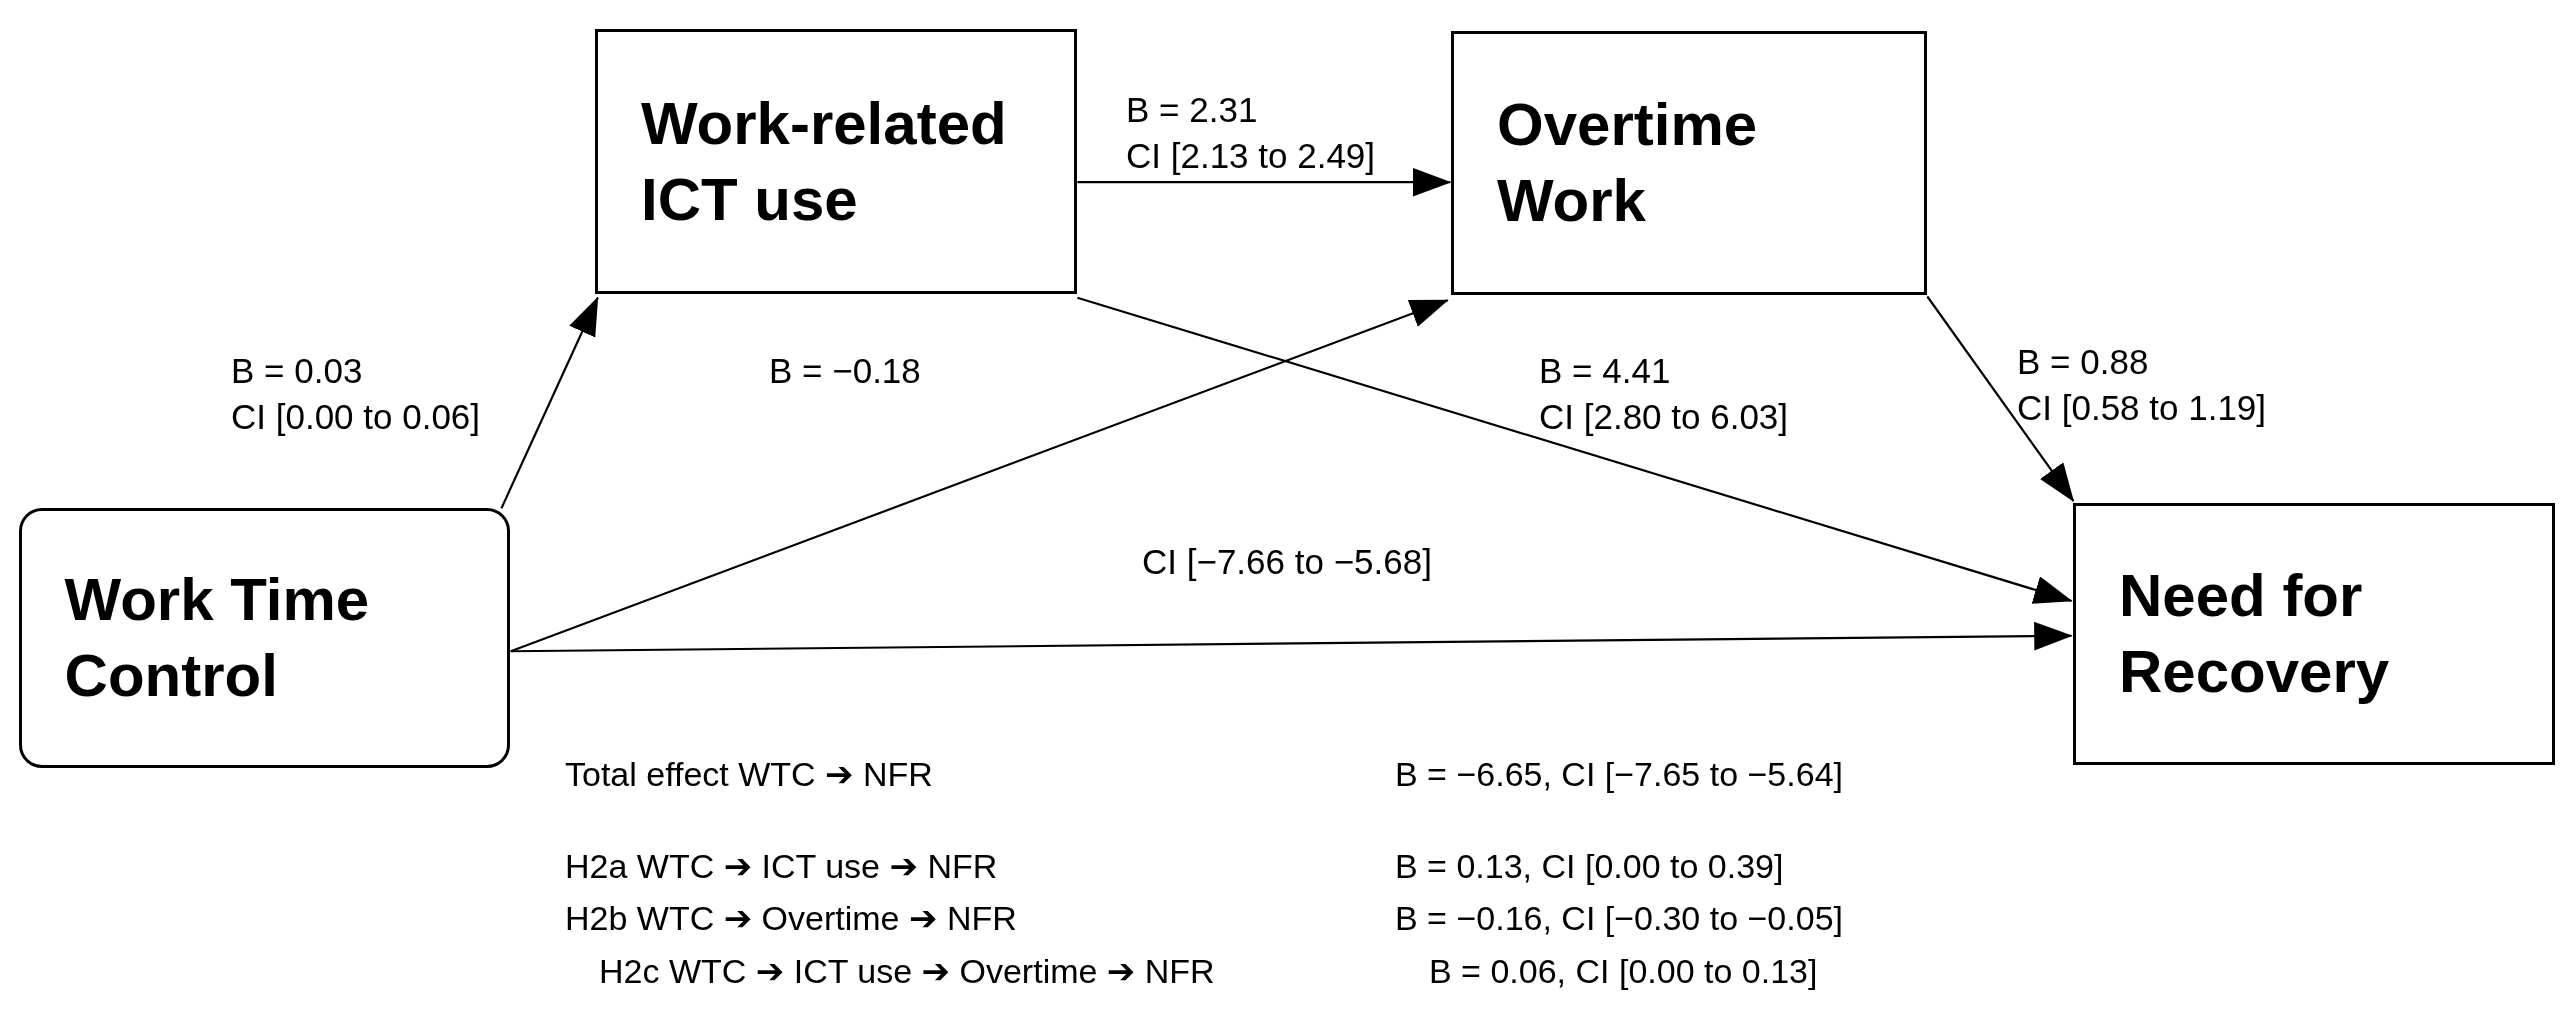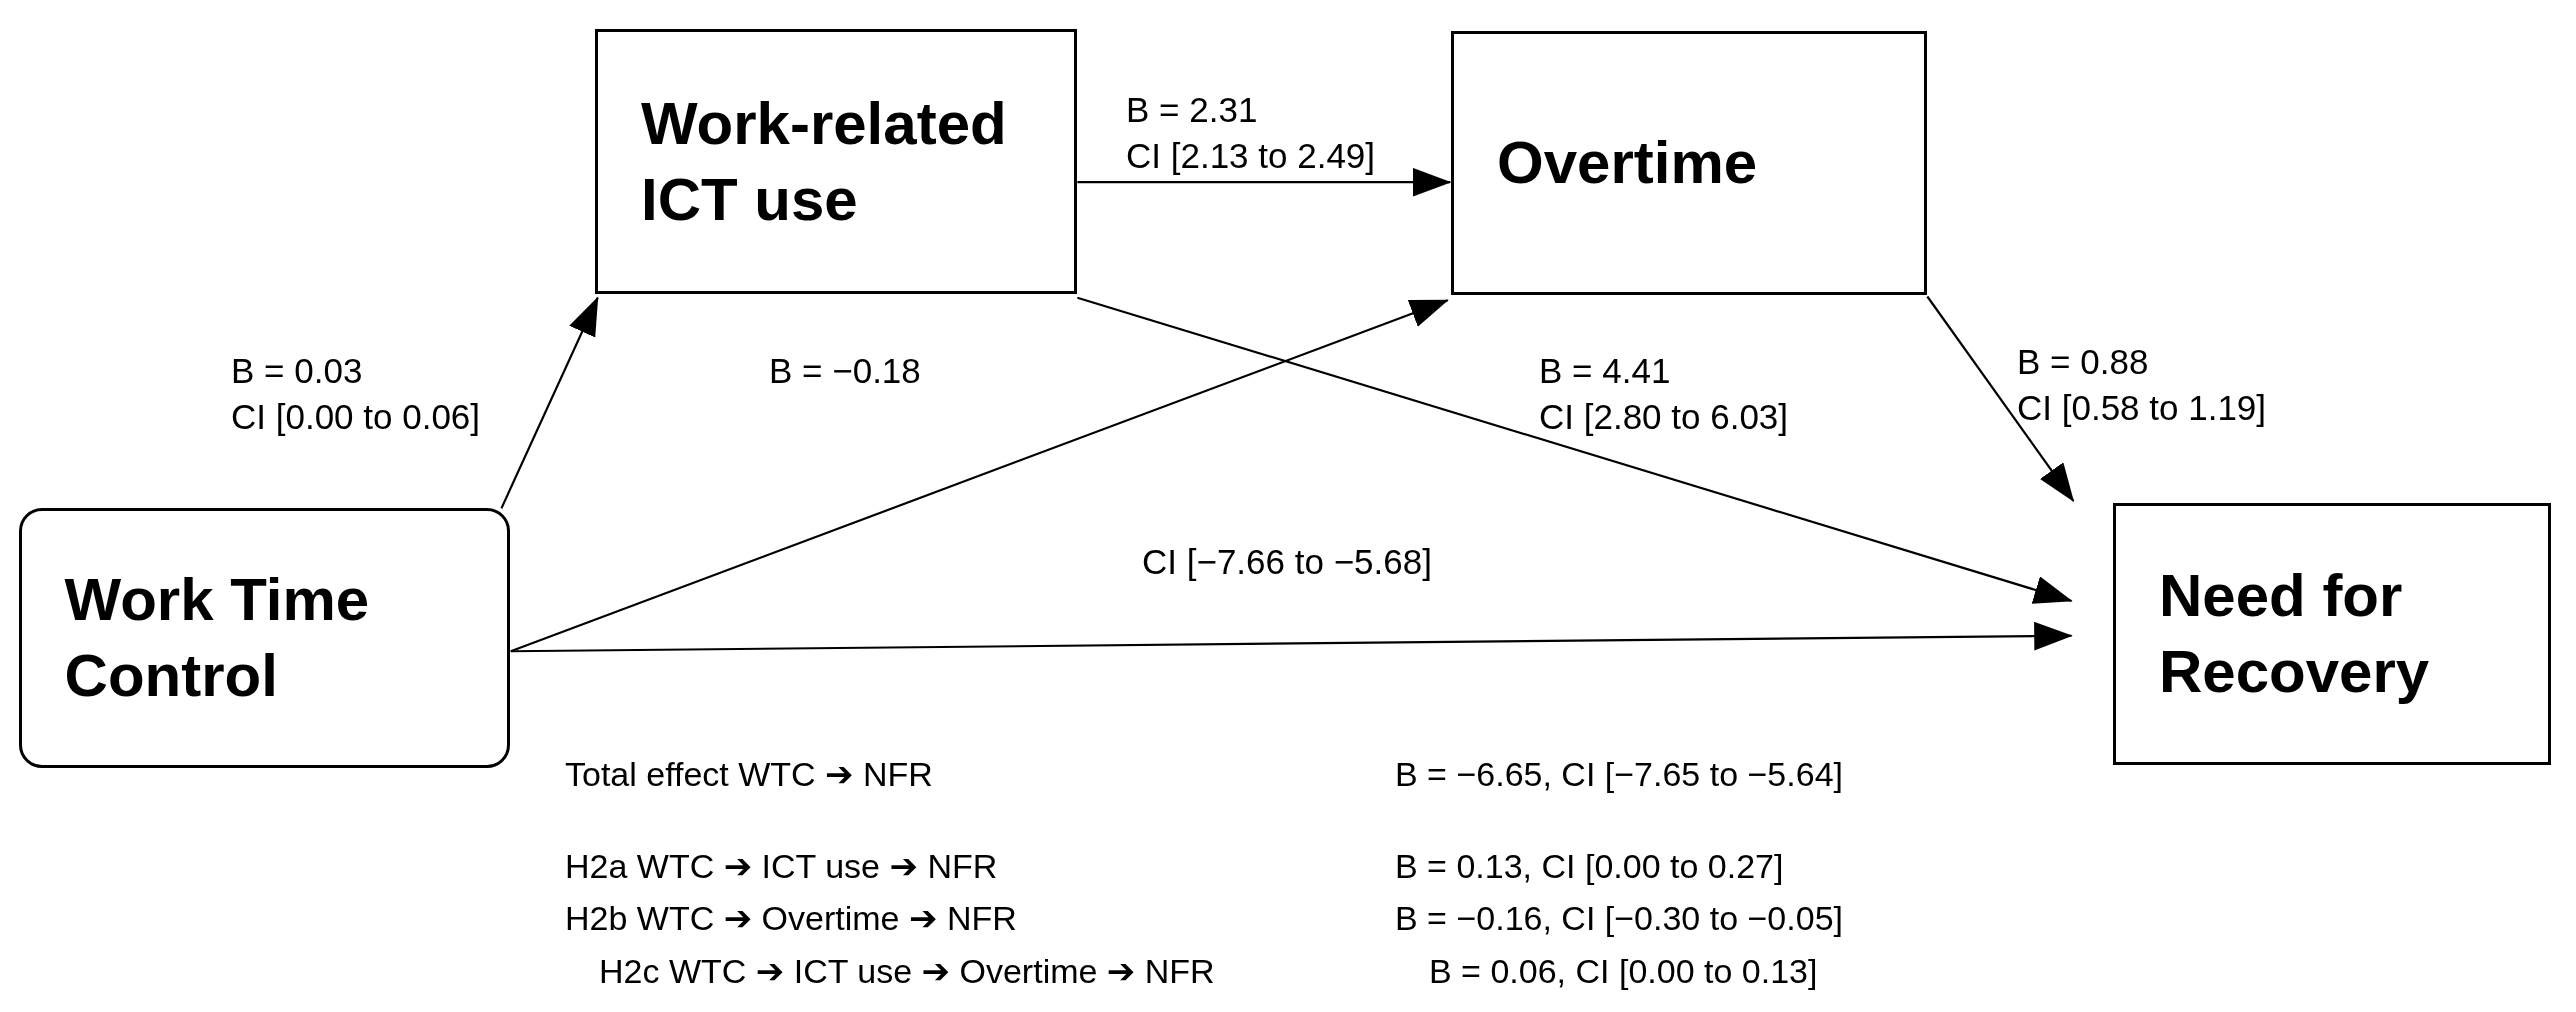--- a/index.html
+++ b/index.html
@@ -31,21 +31,21 @@
     justify-content: center;
     align-items: flex-start;
     padding-left: 43px;
     font-weight: 700;
     font-size: 60px;
     line-height: 76px;
   }
   .node-ict      { left: 595px;  top: 29px;  width: 482px; height: 265px; }
   .node-overtime { left: 1451px; top: 31px;  width: 476px; height: 264px; }
   .node-wtc      { left: 18.6px;   top: 508px; width: 491px; height: 260px; border-radius: 23px; }
-  .node-nfr      { left: 2073px; top: 503px; width: 438px; height: 262px; margin-left: 40px; }
+  .node-nfr      { left: 2073px; top: 503px; width: 482px; height: 262px; }
   .edge-label {
     position: absolute;
     font-size: 35px;
     line-height: 46px;
     white-space: nowrap;
   }
   .el-wtc-ict      { left: 231px;  top: 348px; }
   .el-wtc-overtime { left: 769px; top: 348px; }
   .el-ict-overtime { left: 1126px; top: 87px; }
   .el-ict-nfr      { left: 1539px; top: 348px; }
@@ -82,20 +82,21 @@
     <line x1="1734" y1="479" x2="3334" y2="967" stroke="#000" stroke-width="3.5" marker-end="url(#ah)"></line>
     <line x1="3102" y1="477" x2="3337" y2="806" stroke="#000" stroke-width="3.5" marker-end="url(#ah)"></line>
   </svg>
 
   <div class="node node-ict">
     <span>Work-related</span>
     <span>ICT use</span>
   </div>
   <div class="node node-overtime">
     <span>Overtime</span>
+    <span>Work</span>
   </div>
   <div class="node node-wtc">
     <span>Work Time</span>
     <span>Control</span>
   </div>
   <div class="node node-nfr">
     <span>Need for</span>
     <span>Recovery</span>
   </div>
 
@@ -120,21 +121,21 @@
   </div>
   <div class="edge-label el-wtc-nfr">
     <div>CI [−7.66 to −5.68]</div>
   </div>
 
   <div>
     <div class="fx-row-label fx-label fx-r0">Total effect WTC ➔ NFR</div>
     <div class="fx-row-value fx-value fx-r0">B = −6.65, CI [−7.65 to −5.64]</div>
 
     <div class="fx-row-label fx-label fx-r1">H2a WTC ➔ ICT use ➔ NFR</div>
-    <div class="fx-row-value fx-value fx-r1">B = 0.13, CI [0.00 to 0.27]</div>
+    <div class="fx-row-value fx-value fx-r1">B = 0.13, CI [0.00 to 0.39]</div>
 
     <div class="fx-row-label fx-label fx-r2">H2b WTC ➔ Overtime ➔ NFR</div>
     <div class="fx-row-value fx-value fx-r2">B = −0.16, CI [−0.30 to −0.05]</div>
 
     <div class="fx-row-label fx-label fx-r3">H2c WTC ➔ ICT use ➔ Overtime ➔ NFR</div>
     <div class="fx-row-value fx-value fx-r3">B = 0.06, CI [0.00 to 0.13]</div>
   </div>
 
 </div>
 

